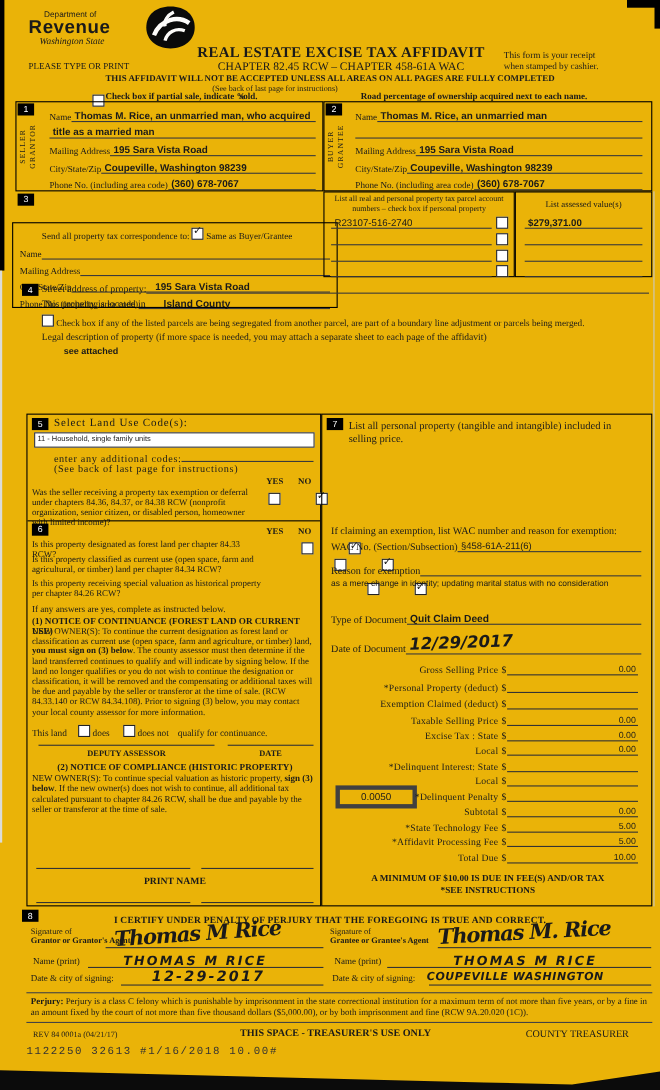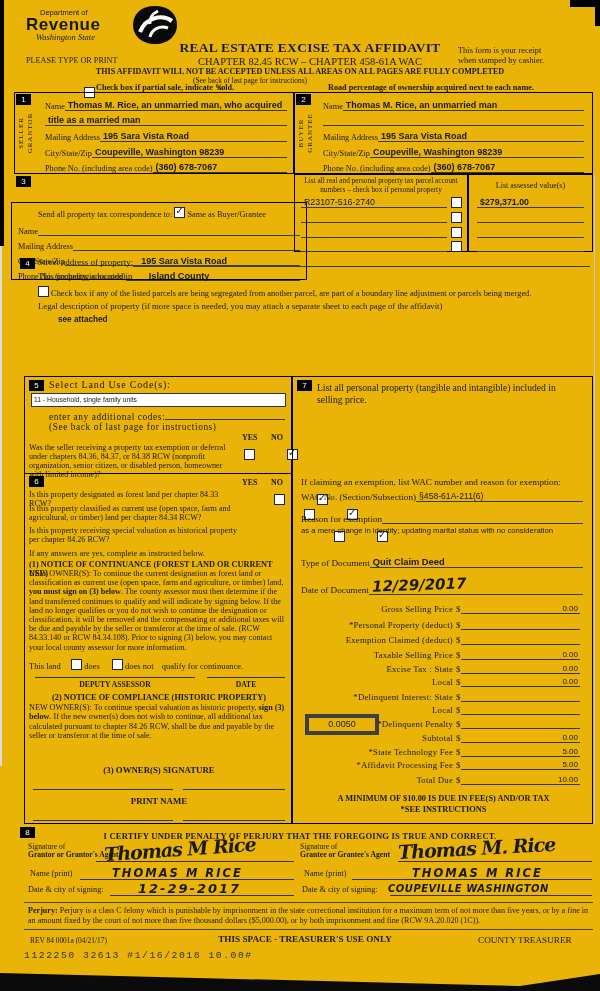--- a/index.html
+++ b/index.html
@@ -262,21 +262,20 @@
       <span style="margin-left:6px;">qualify for continuance.</span>
     </div>
     <div class="abs" style="left:10px;top:300px;width:160px;border-bottom:1px solid #333;"></div>
     <div class="abs" style="left:182px;top:300px;width:78px;border-bottom:1px solid #333;"></div>
     <div class="abs b ctr" style="left:10px;top:303px;width:160px;font-size:7.6px;">DEPUTY ASSESSOR</div>
     <div class="abs b ctr" style="left:182px;top:303px;width:78px;font-size:7.6px;">DATE</div>
     <div class="abs b ctr" style="left:0;top:316px;width:268px;font-size:8.3px;">(2) NOTICE OF COMPLIANCE (HISTORIC PROPERTY)</div>
     <div class="abs" style="left:4px;top:326px;width:258px;font-size:8.2px;line-height:9.4px;">
       <span>NEW OWNER(S): To continue special valuation as historic property, </span><span class="b">sign (3) below</span><span>. If the new owner(s) does not wish to continue, all additional tax calculated pursuant to chapter 84.26 RCW, shall be due and payable by the seller or transferor at the time of sale.</span>
     </div>
-    <div class="abs b ctr" style="left:0;top:388px;width:268px;font-size:8.8px;">(3) OWNER(S) SIGNATURE</div>
     <div class="abs" style="left:8px;top:412px;width:140px;border-bottom:1px solid #333;"></div>
     <div class="abs" style="left:158px;top:412px;width:102px;border-bottom:1px solid #333;"></div>
     <div class="abs b ctr" style="left:0;top:419px;width:268px;font-size:8.8px;">PRINT NAME</div>
     <div class="abs" style="left:8px;top:443px;width:140px;border-bottom:1px solid #333;"></div>
     <div class="abs" style="left:158px;top:443px;width:102px;border-bottom:1px solid #333;"></div>
   </div>
 
   
   <div class="box" style="left:292px;top:376px;width:301px;height:448px;">
     <div class="num" style="left:4px;top:3px;">7</div>

